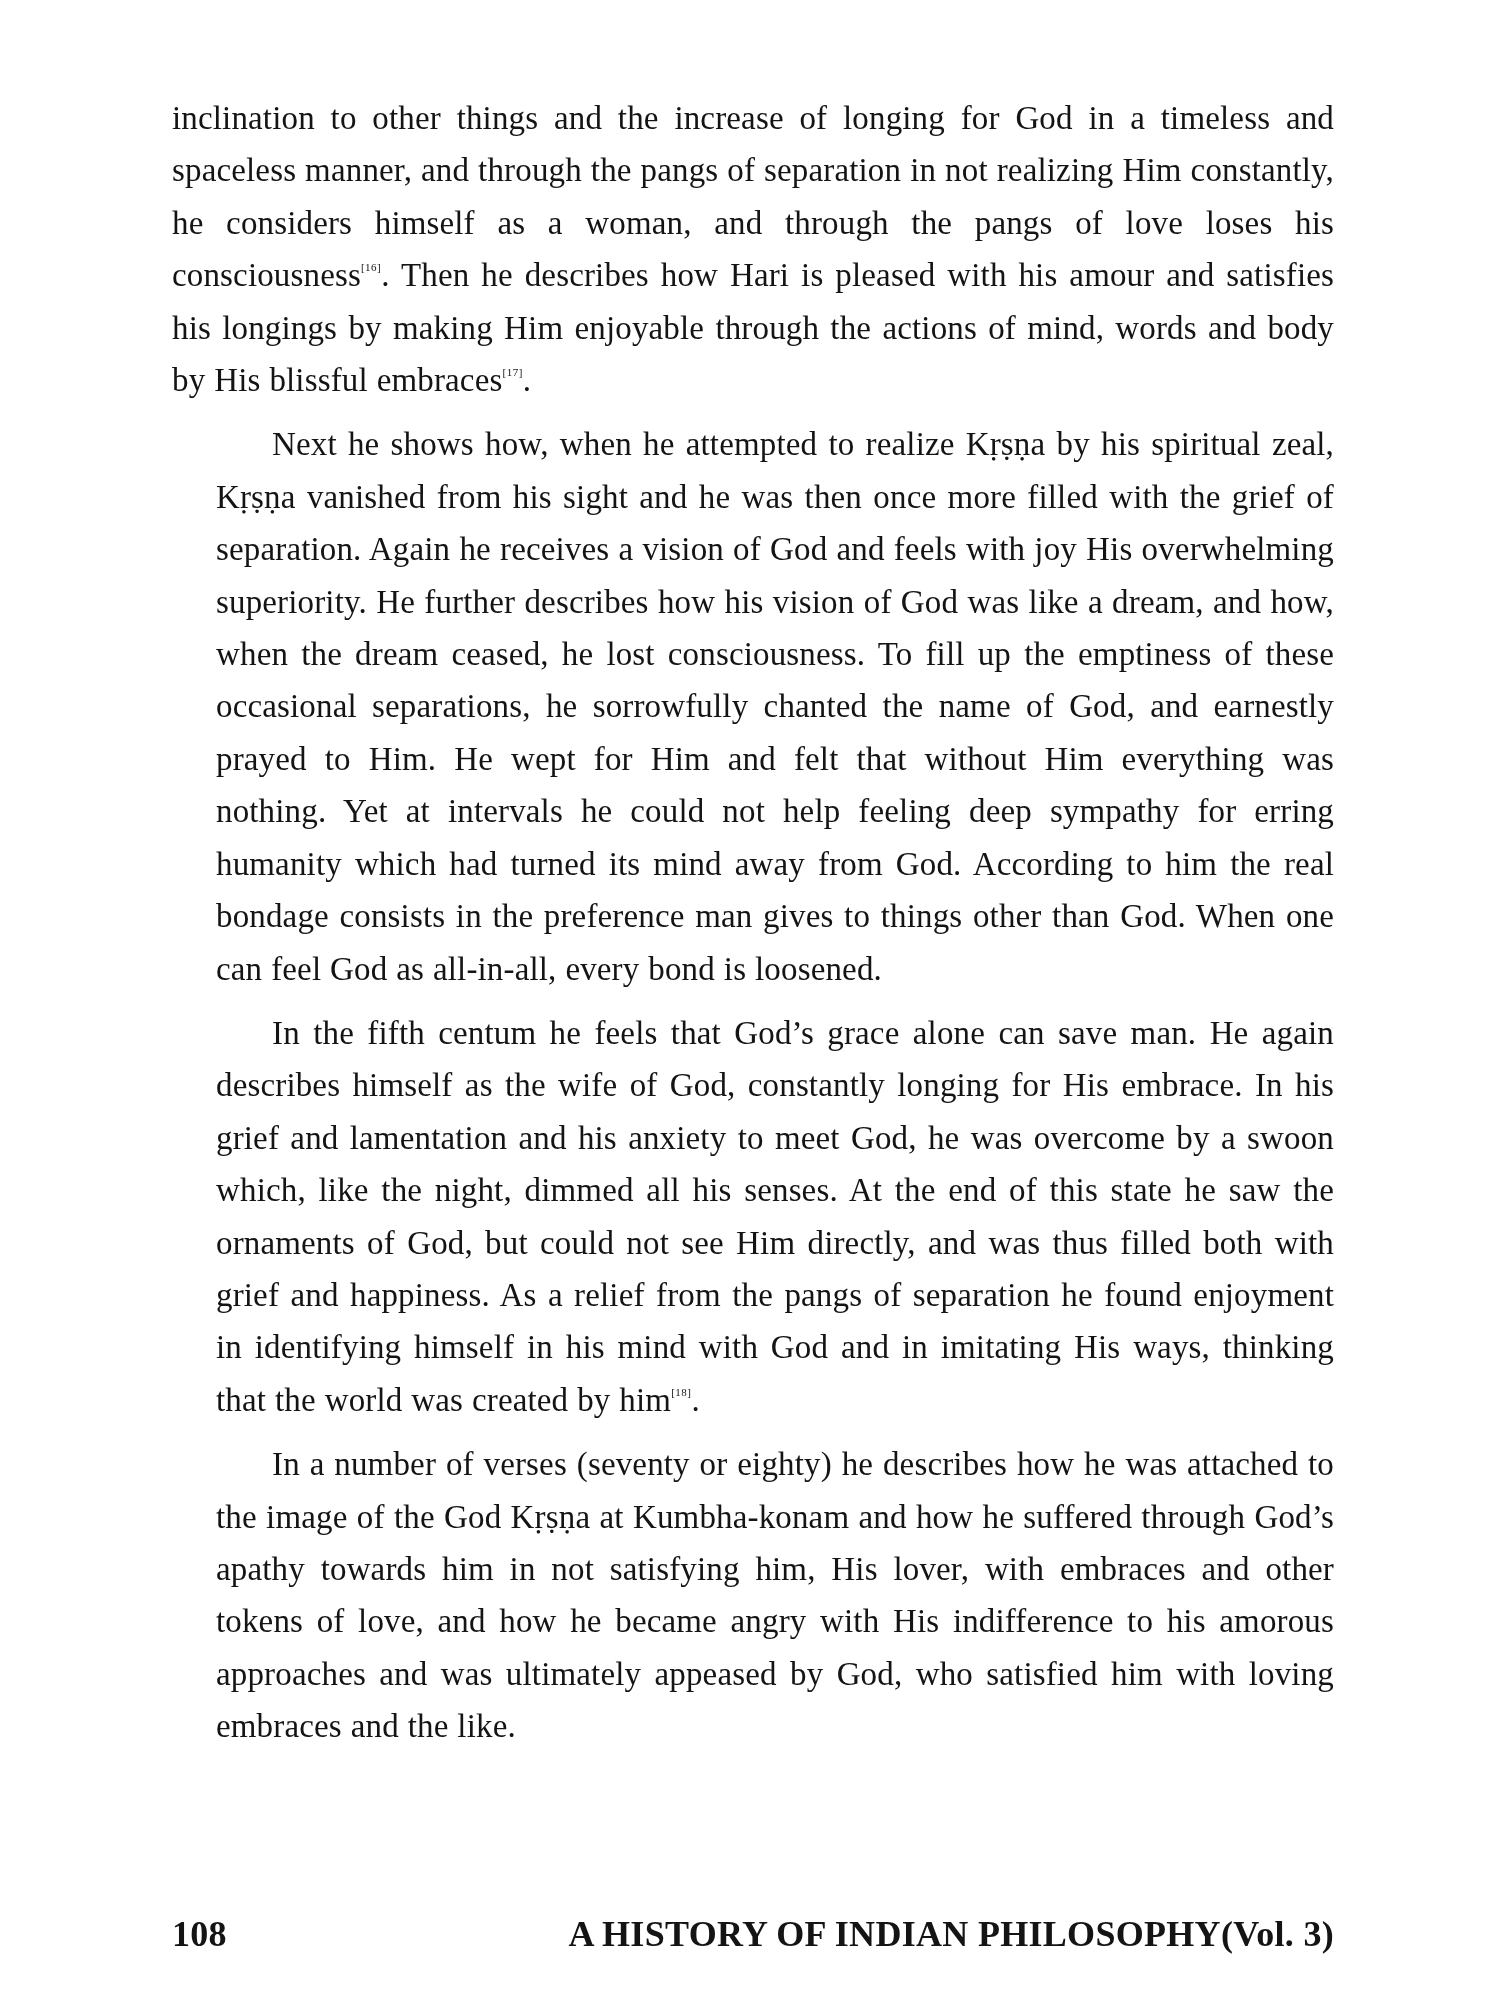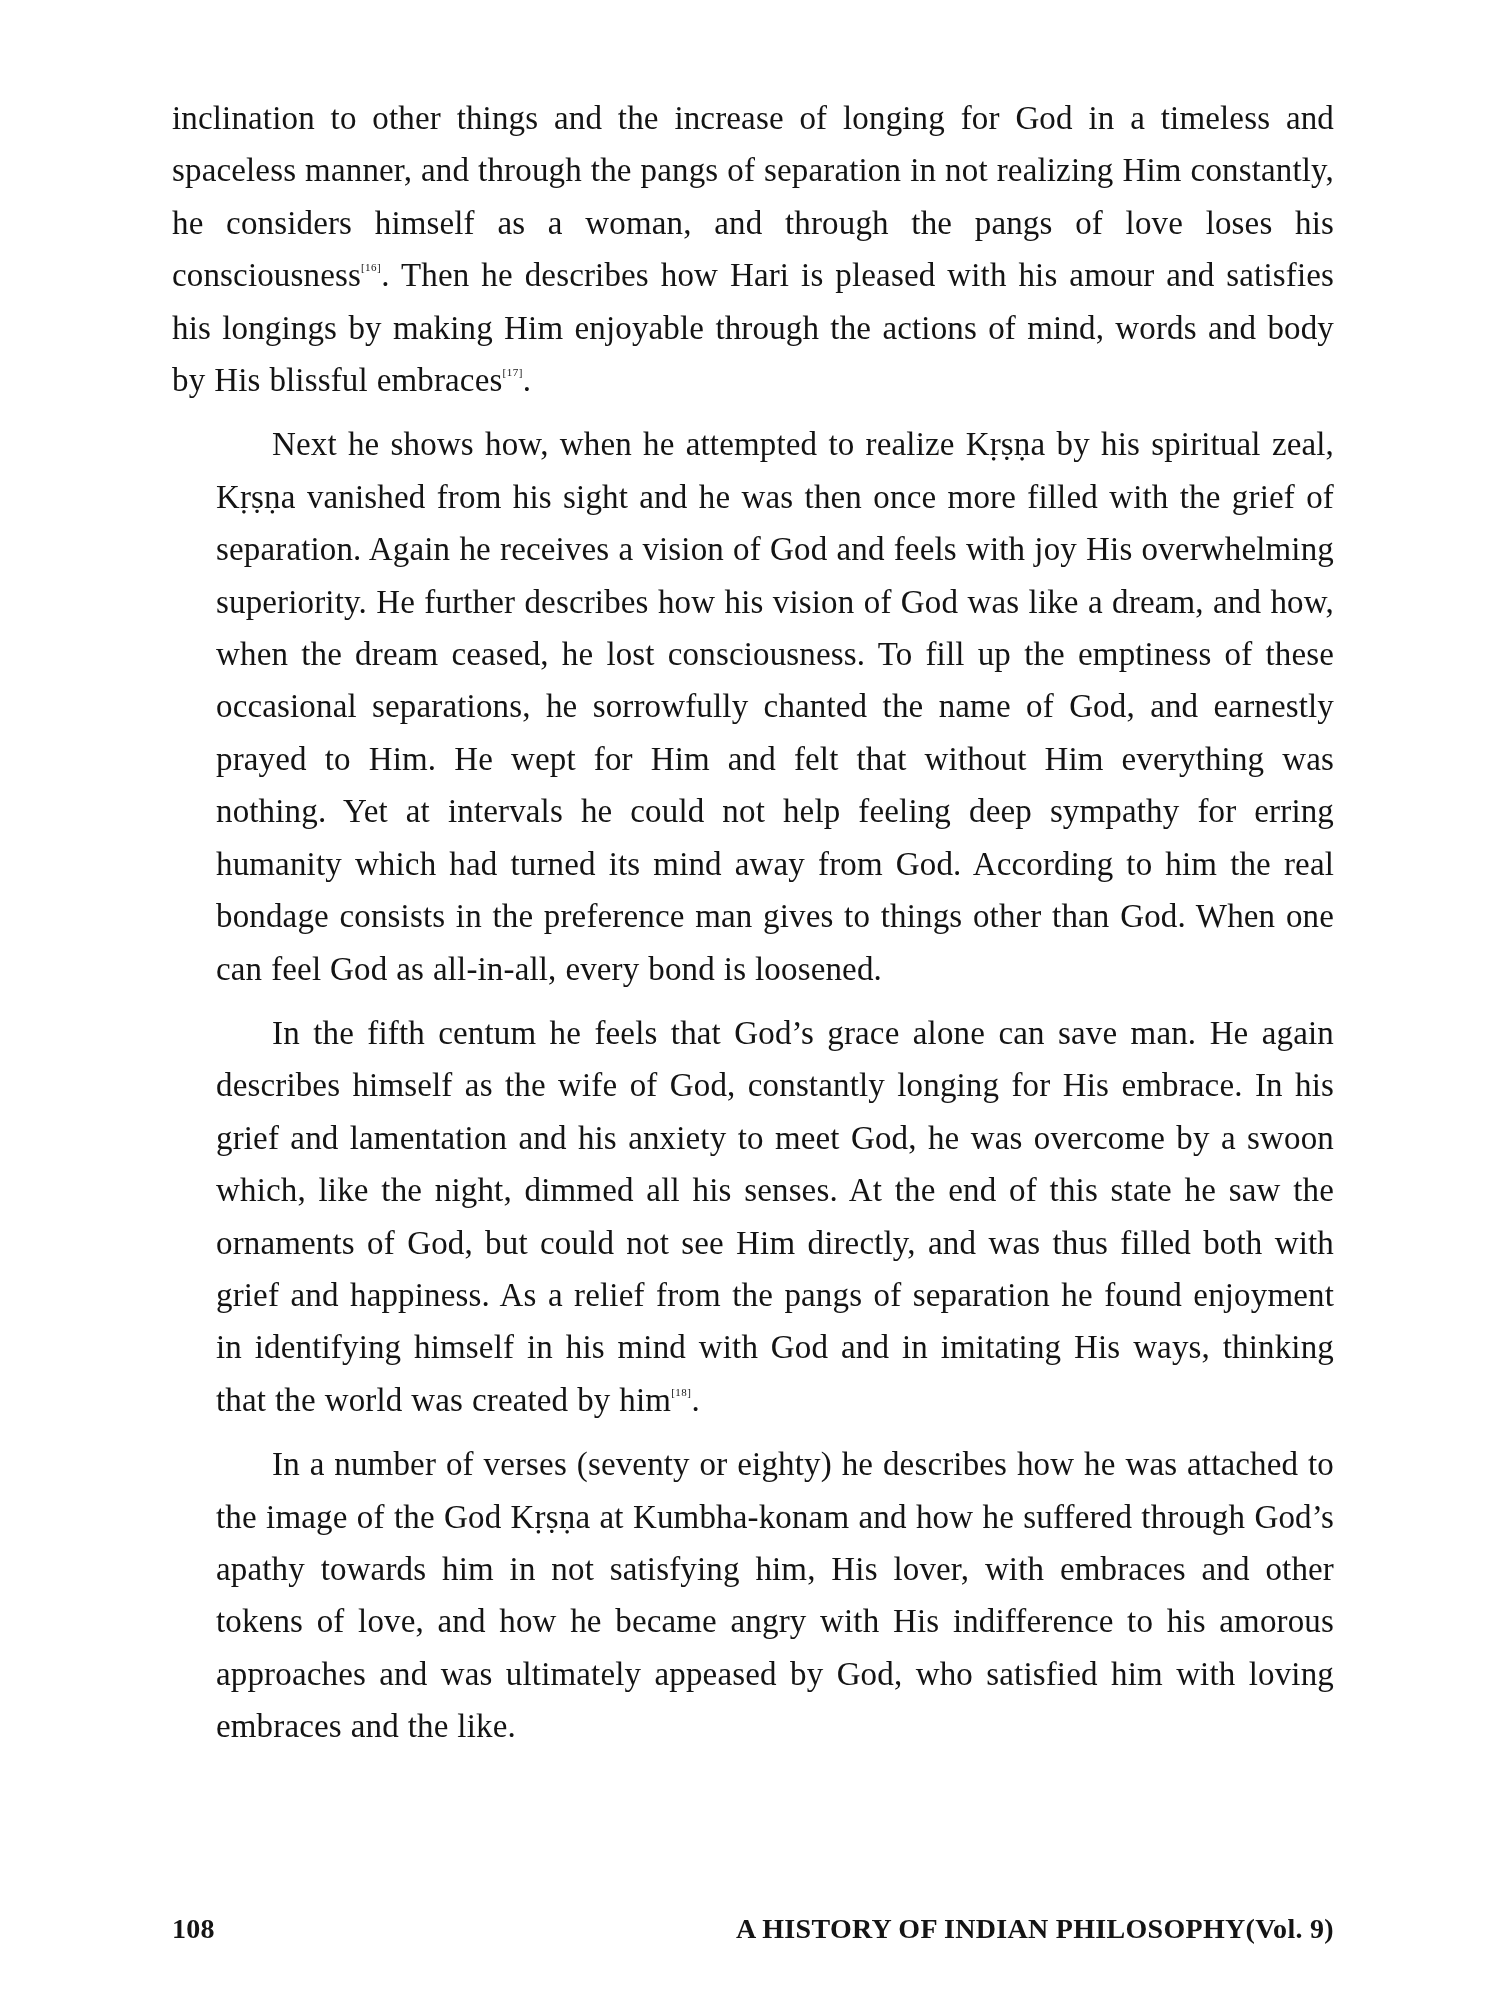--- a/index.html
+++ b/index.html
@@ -38,21 +38,21 @@
       letter-spacing: 0.5px;
     }
     .footer {
       position: absolute;
       left: 172px;
       top: 1913px;
       width: 1162px;
       height: 40px;
       font-family: "Liberation Serif", "DejaVu Serif", serif;
       font-weight: bold;
-      font-size: 28px;
+      font-size: 36px;
       letter-spacing: 0.3px;
     }
     .footer .page-number {
       position: absolute;
       left: 0;
       top: 0;
     }
     .footer .running-title {
       position: absolute;
       right: 0;
@@ -68,14 +68,14 @@
 
   <p class="para indent"><span>Next he shows how, when he attempted to realize Kṛṣṇa by his spiritual zeal, Kṛṣṇa vanished from his sight and he was then once more filled with the grief of separation. Again he receives a vision of God and feels with joy His overwhelming superiority. He further describes how his vision of God was like a dream, and how, when the dream ceased, he lost consciousness. To fill up the emptiness of these occasional separations, he sorrowfully chanted the name of God, and earnestly prayed to Him. He wept for Him and felt that without Him everything was nothing. Yet at intervals he could not help feeling deep sympathy for erring humanity which had turned its mind away from God. According to him the real bondage consists in the preference man gives to things other than God. When one can feel God as all-in-all, every bond is loosened.</span></p>
 
   <p class="para indent"><span>In the fifth centum he feels that God’s grace alone can save man. He again describes himself as the wife of God, constantly longing for His embrace. In his grief and lamentation and his anxiety to meet God, he was overcome by a swoon which, like the night, dimmed all his senses. At the end of this state he saw the ornaments of God, but could not see Him directly, and was thus filled both with grief and happiness. As a relief from the pangs of separation he found enjoyment in identifying himself in his mind with God and in imitating His ways, thinking that the world was created by him</span><sup class="fn">[18]</sup><span>.</span></p>
 
   <p class="para indent"><span>In a number of verses (seventy or eighty) he describes how he was attached to the image of the God Kṛṣṇa at Kumbha-konam and how he suffered through God’s apathy towards him in not satisfying him, His lover, with embraces and other tokens of love, and how he became angry with His indifference to his amorous approaches and was ultimately appeased by God, who satisfied him with loving embraces and the like.</span></p>
 </main>
 
 <footer class="footer">
   <span class="page-number">108</span>
-  <span class="running-title">A HISTORY OF INDIAN PHILOSOPHY(Vol. 9)</span>
+  <span class="running-title">A HISTORY OF INDIAN PHILOSOPHY(Vol. 3)</span>
 </footer>
 
 </body></html>

